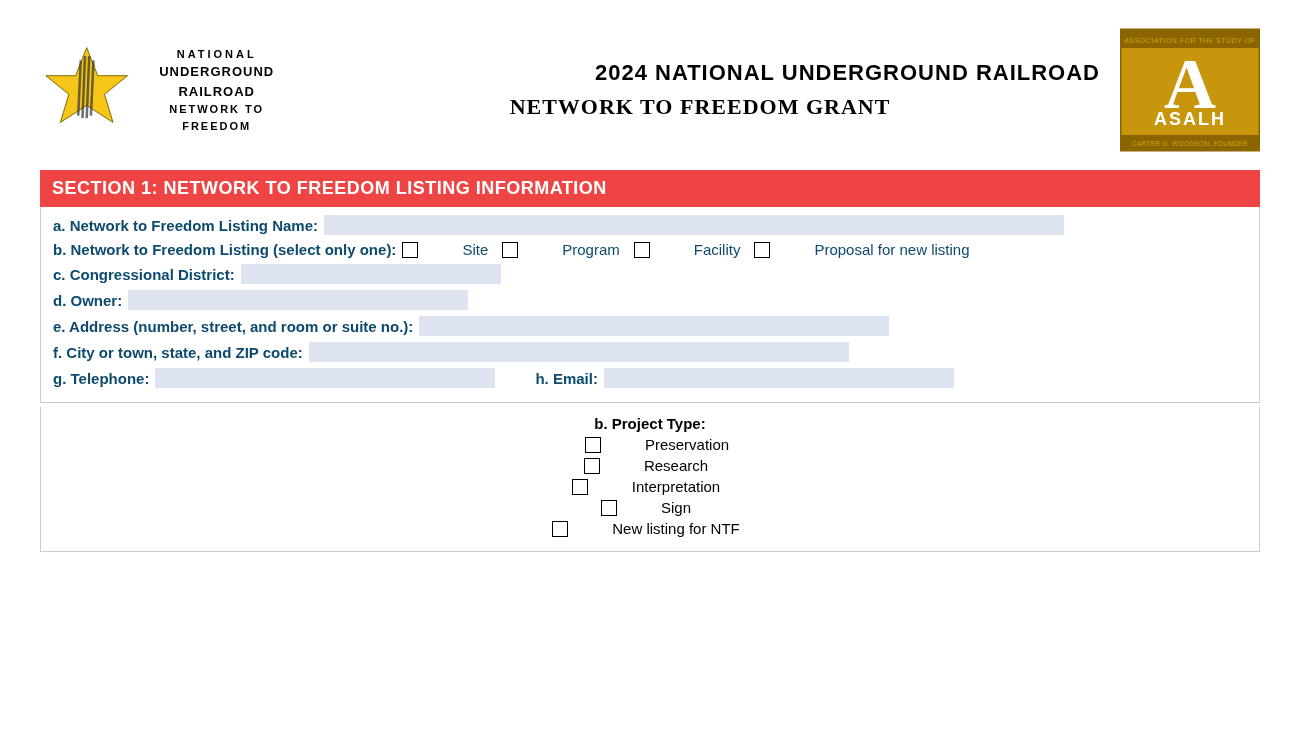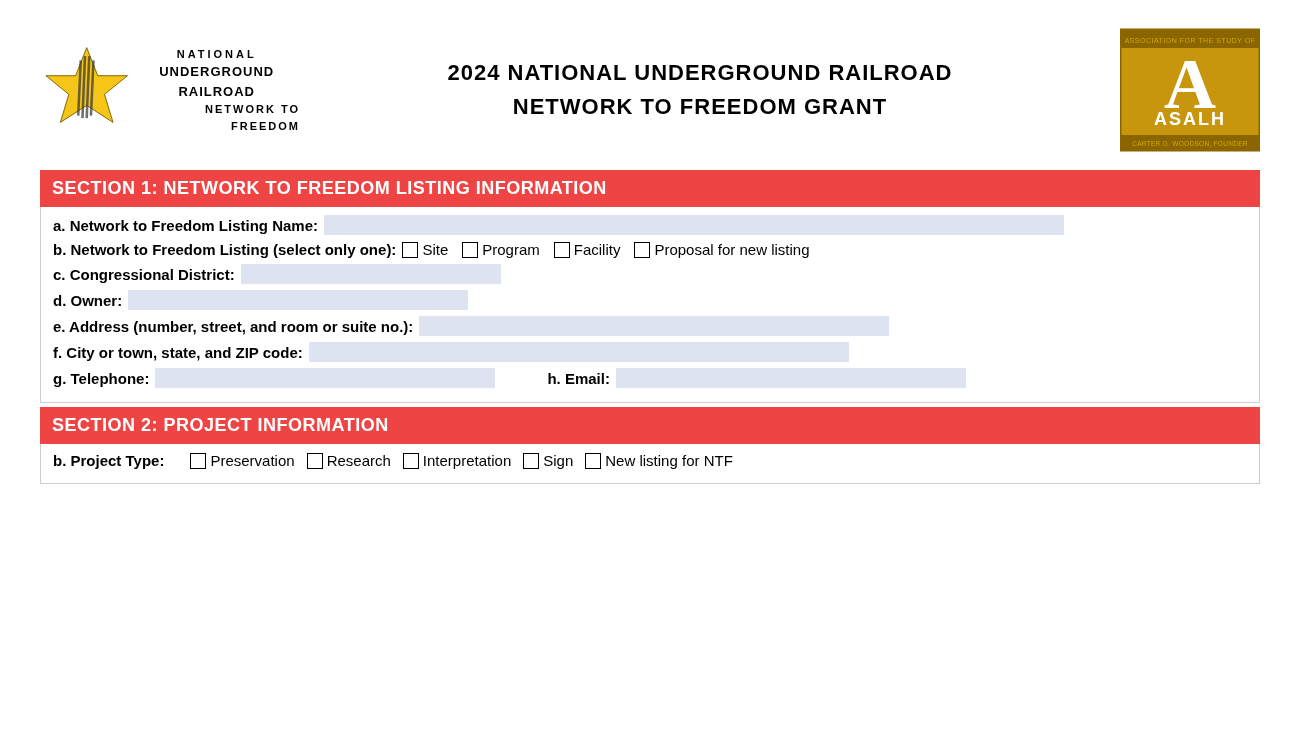--- a/index.html
+++ b/index.html
@@ -59,41 +59,42 @@
     }
 
     .logo-text .underground {
       font-size: 13px;
       letter-spacing: 1px;
     }
 
     .logo-text .network {
       font-size: 11px;
       letter-spacing: 2px;
-      text-align: right;
     }
 
     .header-center {
       text-align: center;
       flex: 1;
     }
 
     .header-title-line1 {
       font-size: 22px;
       font-weight: bold;
       letter-spacing: 1px;
       color: #000;
+      text-align: right;
     }
 
     .header-title-line2 {
       font-size: 22px;
       font-weight: bold;
       letter-spacing: 1px;
       color: #000;
       margin-top: 8px;
+      font-family: Liberation Serif, serif;
     }
 
     .logo-right {
       width: 160px;
       display: flex;
       align-items: center;
       justify-content: flex-end;
     }
 
     
@@ -129,21 +130,21 @@
       padding: 8px 12px;
       background: #fff;
     }
 
     .form-row {
       display: flex;
       align-items: center;
       margin-bottom: 6px;
       font-size: 15px;
       font-weight: bold;
-      color: #000000;
+      color: #0c4a6e;
     }
 
     .form-row.wrap {
       flex-wrap: wrap;
     }
 
     .form-input {
       background: #dde3f0;
       border: none;
       height: 20px;
@@ -151,20 +152,21 @@
     }
 
     .input-full {
       width: 740px;
     }
 
     .checkbox-item {
       display: inline-flex;
       align-items: center;
       margin-right: 8px;
+      gap: 40px;
     }
 
     .checkbox-box {
       width: 16px;
       height: 16px;
       border: 1.5px solid #000;
       display: inline-block;
       background: #fff;
       margin-right: 4px;
       flex-shrink: 0;
@@ -183,20 +185,21 @@
     
     .project-type-row {
       display: flex;
       align-items: center;
       flex-wrap: wrap;
       font-size: 15px;
       font-weight: bold;
       color: #000;
       margin-bottom: 6px;
       gap: 4px;
+      flex-direction: column;
     }
   </style>
 </head>
 <body>
 
 <div class="page">
 
   <div class="header">
 
     <div class="logo-left">
@@ -294,29 +297,28 @@
       </div>
 
       <div class="form-row">
         <span class="row-label">f. City or town, state, and ZIP code:</span>
         <span class="form-input" style="margin-left:6px;width:540px;"></span>
       </div>
 
       <div class="form-row">
         <span class="row-label">g. Telephone:</span>
         <span class="form-input" style="margin-left:6px;width:340px;"></span>
-        <span class="row-label" style="margin-left:52px;text-align:center;">h. Email:</span>
+        <span class="row-label" style="margin-left:40px;text-align:center;">h. Email:</span>
         <span class="form-input" style="margin-left:6px;width:350px;"></span>
       </div>
 
     </div>
   </div>
 
   <div style="margin-top:4px;">
-    <div class="section-header">SECTION 2: PROJECT INFORMATION</div>
     <div class="section-body">
 
 
       <div class="project-type-row">
         <span class="row-label">b. Project Type:</span>
         <span class="checkbox-item" style="margin-left:22px;">
           <span class="checkbox-box"></span>
           <span class="checkbox-label">Preservation</span>
         </span>
         <span class="checkbox-item">

